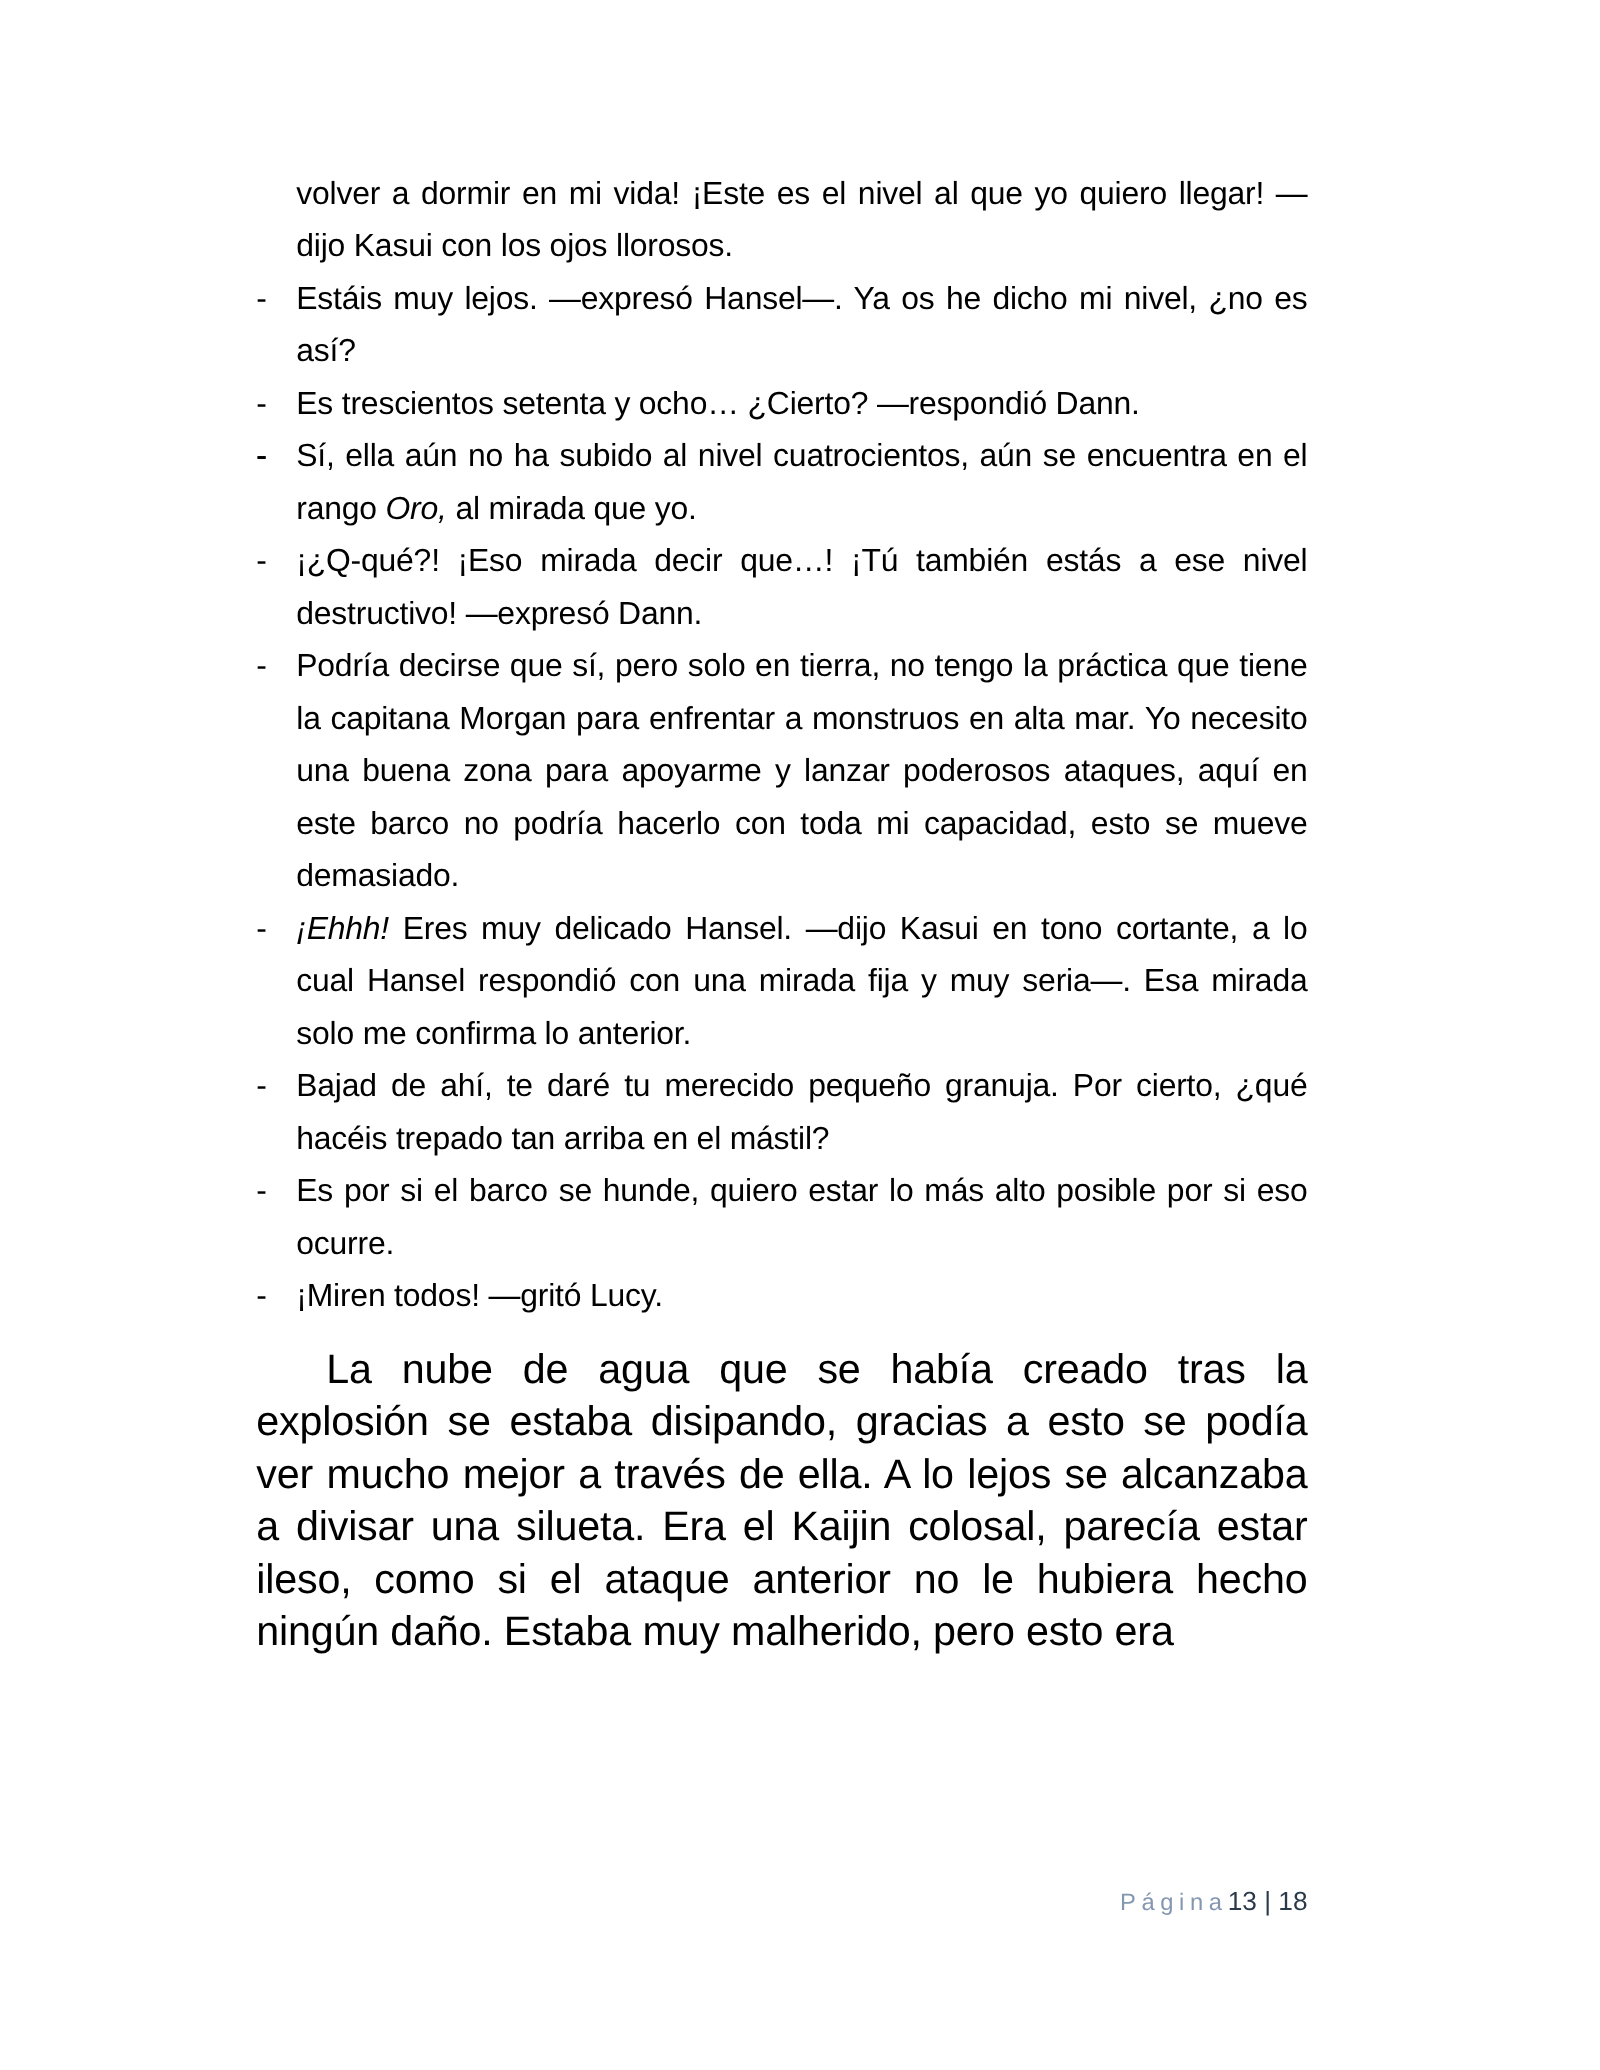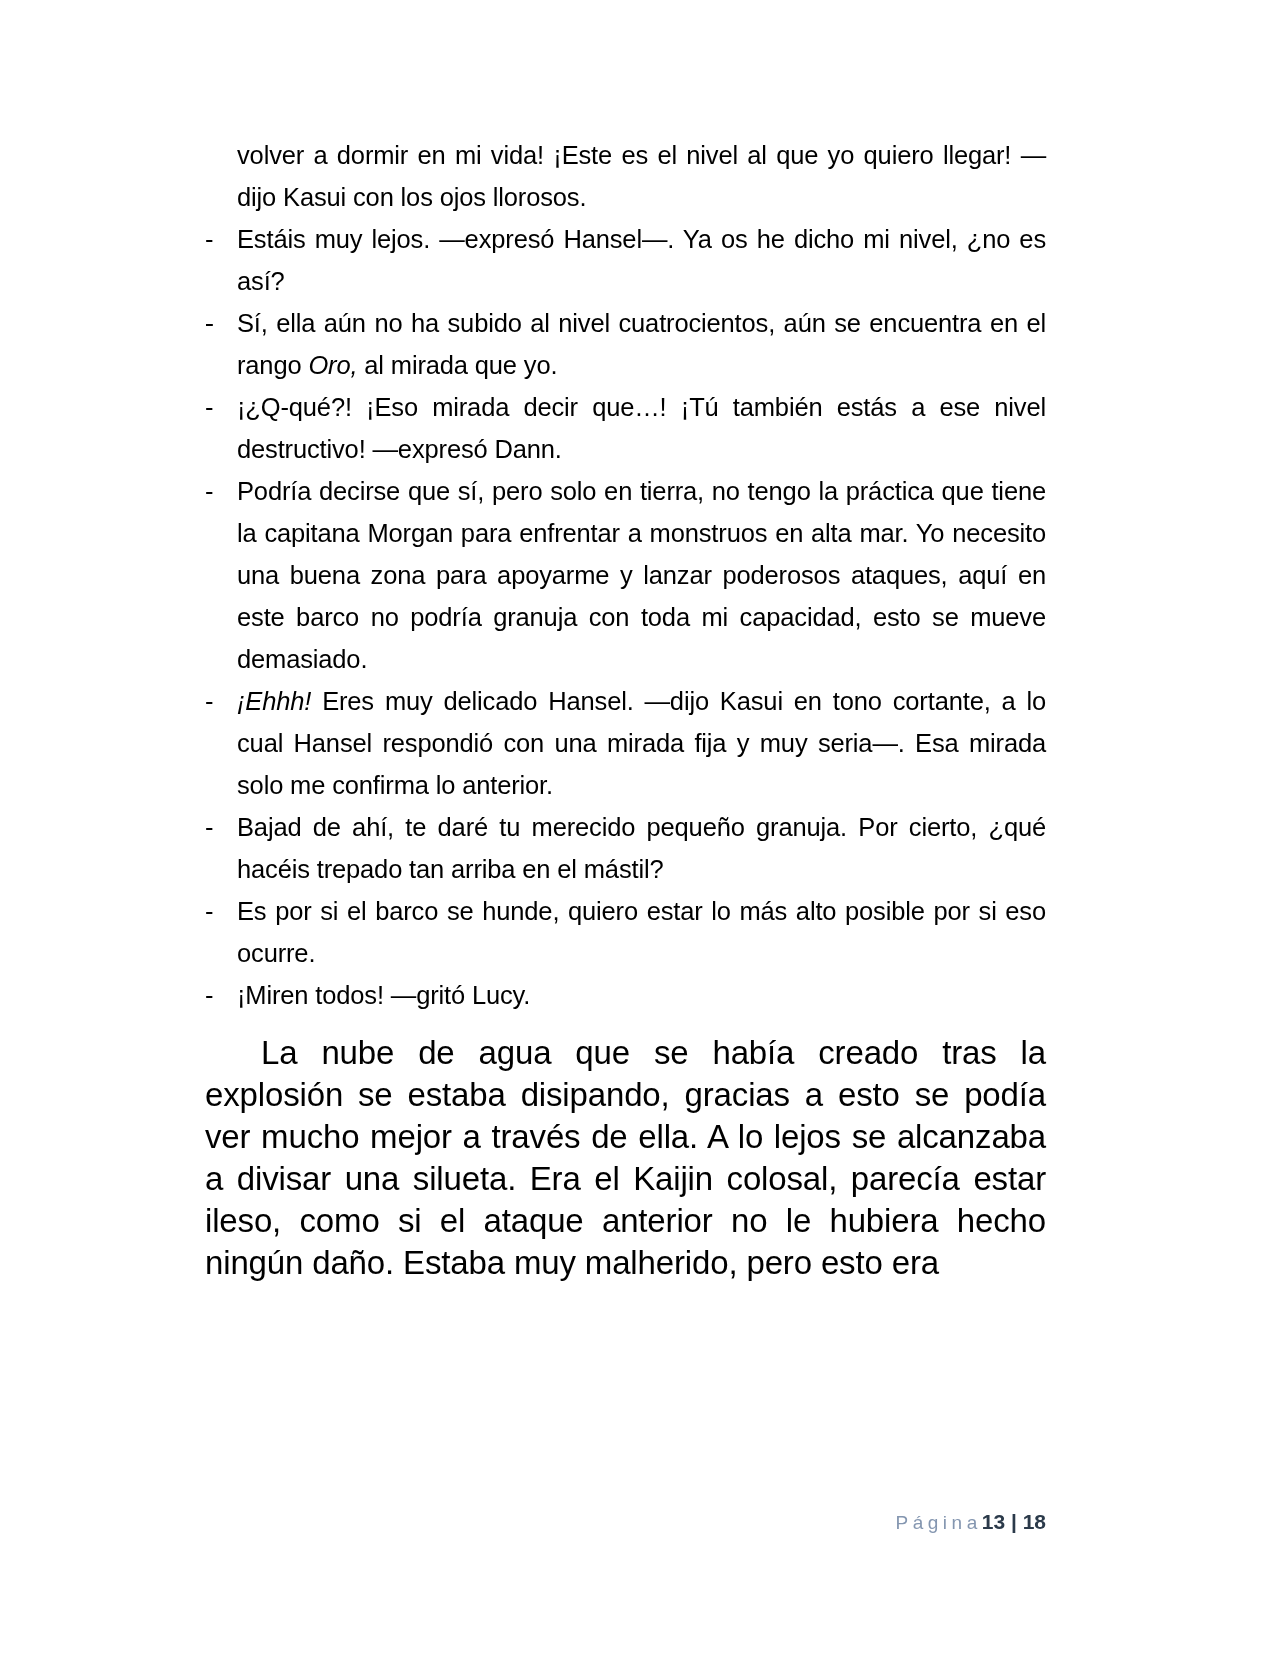--- a/index.html
+++ b/index.html
@@ -89,21 +89,21 @@
     line-height: 24px;
     white-space: nowrap;
   }
   #footer .pagina-word {
     color: #8496b0;
     letter-spacing: 4.5px;
     font-size: 19px;
   }
   #footer .pagina-nums {
     color: #2b3a4a;
-    font-weight: bold;
+    font-weight: normal;
     font-size: 21px;
     letter-spacing: 0px;
   }
 </style>
 </head>
 <body>
 
 <div id="page">
 
   <div id="content">
@@ -112,41 +112,41 @@
 
       <li class="dialogue-item continuation">
         <span class="dash"></span><span>volver a dormir en mi vida! ¡Este es el nivel al que yo quiero llegar! —dijo Kasui con los ojos llorosos.</span>
       </li>
 
       <li class="dialogue-item">
         <span class="dash">-</span><span>Estáis muy lejos. —expresó Hansel—. Ya os he dicho mi nivel, ¿no es así?</span>
       </li>
 
       <li class="dialogue-item">
-        <span class="dash">-</span>
+        <span class="dash">-</span><span>Es trescientos setenta y ocho… ¿Cierto? —respondió Dann.</span>
       </li>
 
       <li class="dialogue-item">
         <span class="dash">-</span>
       </li>
 
       <li class="dialogue-item">
         <span class="dash">-</span>
       </li>
 
       <li class="dialogue-item">
         <span class="dash">-</span><span>Sí, ella aún no ha subido al nivel cuatrocientos, aún se encuentra en el rango </span><em>Oro,</em><span> al mirada que yo.</span>
       </li>
 
       <li class="dialogue-item">
         <span class="dash">-</span><span>¡¿Q-qué?! ¡Eso mirada decir que…! ¡Tú también estás a ese nivel destructivo! —expresó Dann.</span>
       </li>
 
       <li class="dialogue-item">
-        <span class="dash">-</span><span>Podría decirse que sí, pero solo en tierra, no tengo la práctica que tiene la capitana Morgan para enfrentar a monstruos en alta mar. Yo necesito una buena zona para apoyarme y lanzar poderosos ataques, aquí en este barco no podría granuja con toda mi capacidad, esto se mueve demasiado.</span>
+        <span class="dash">-</span><span>Podría decirse que sí, pero solo en tierra, no tengo la práctica que tiene la capitana Morgan para enfrentar a monstruos en alta mar. Yo necesito una buena zona para apoyarme y lanzar poderosos ataques, aquí en este barco no podría hacerlo con toda mi capacidad, esto se mueve demasiado.</span>
       </li>
 
       <li class="dialogue-item">
         <span class="dash">-</span><em>¡Ehhh!</em><span> Eres muy delicado Hansel. —dijo Kasui en tono cortante, a lo cual Hansel respondió con una mirada fija y muy seria—. Esa mirada solo me confirma lo anterior.</span>
       </li>
 
       <li class="dialogue-item">
         <span class="dash">-</span><span>Bajad de ahí, te daré tu merecido pequeño granuja. Por cierto, ¿qué hacéis trepado tan arriba en el mástil?</span>
       </li>
 

